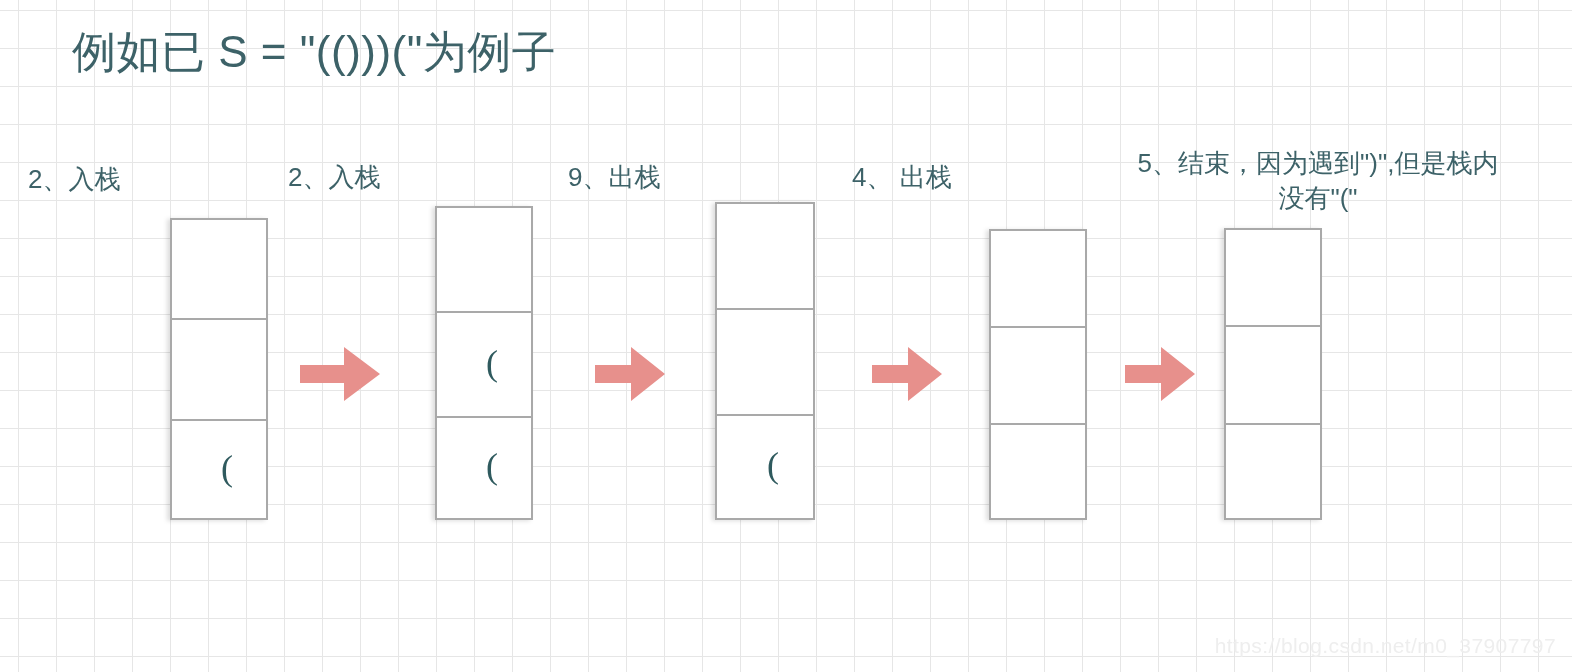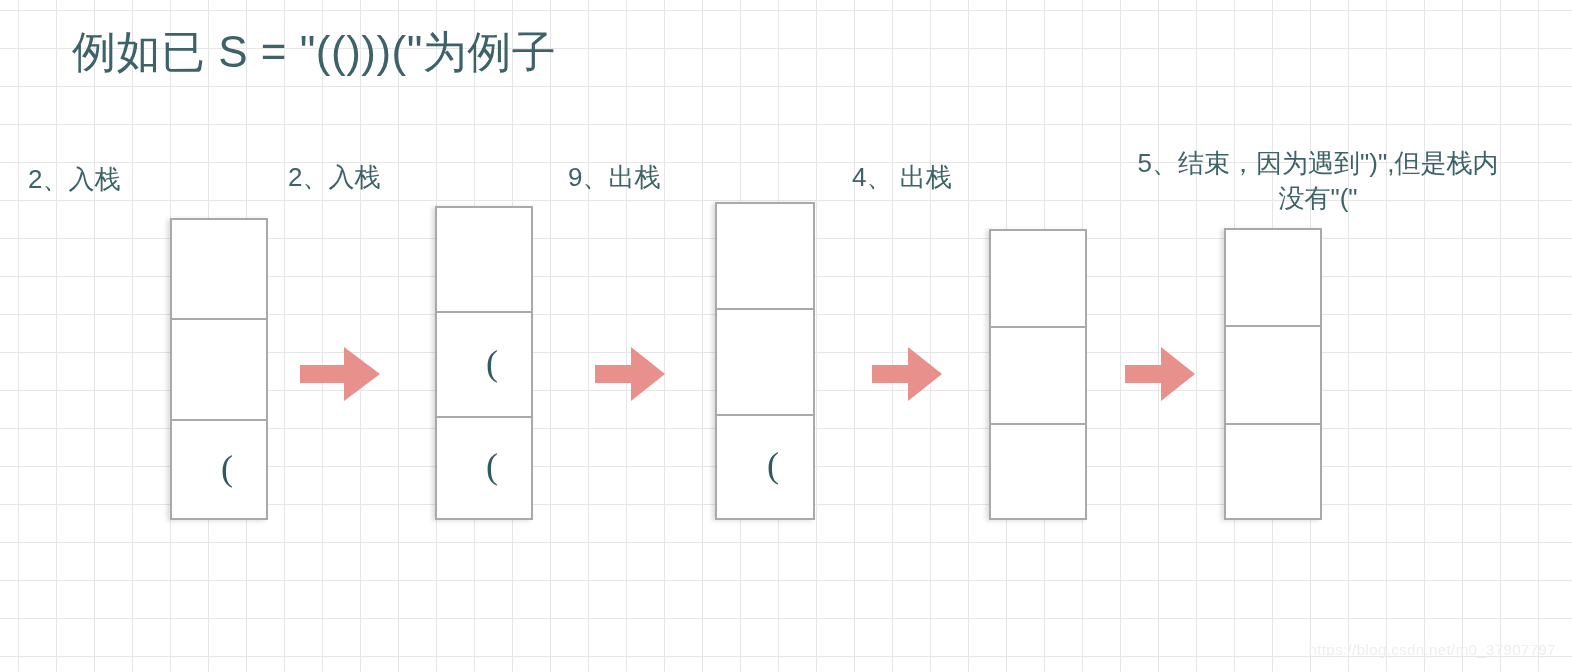--- a/index.html
+++ b/index.html
@@ -85,21 +85,21 @@
   
   .arrow {
     position: absolute;
   }
 
   
   .watermark {
     position: absolute;
     right: 16px;
     bottom: 14px;
-    font-size: 15px;
+    font-size: 21px;
     color: #eeeeee;
     letter-spacing: 0.4px;
     white-space: nowrap;
   }
 </style>
 </head>
 <body>
 
 <div id="canvas">
 

